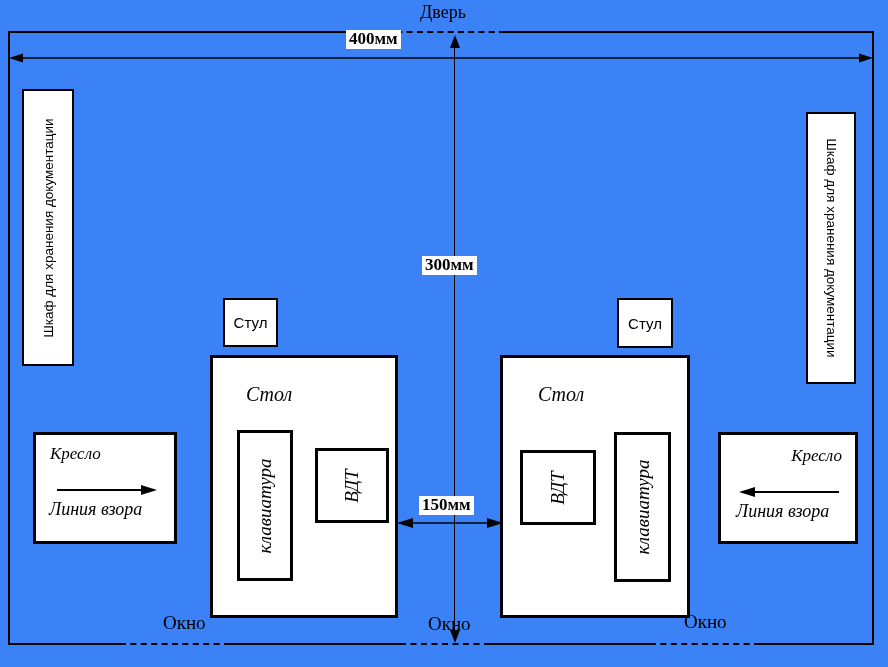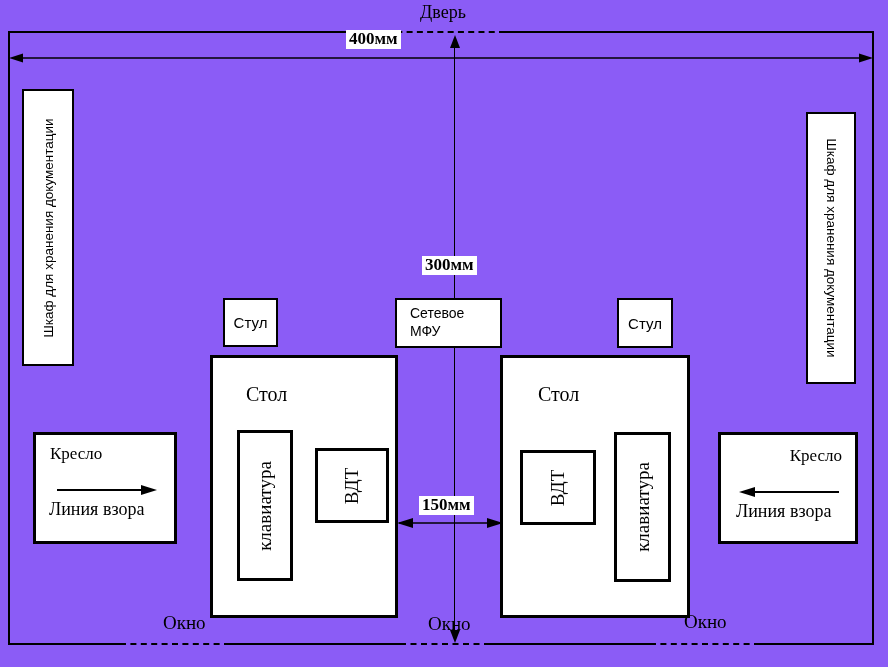--- a/index.html
+++ b/index.html
@@ -1,27 +1,27 @@
 <!DOCTYPE html>
 <html><head>
 <meta charset="utf-8">
 <style>
   html,body{margin:0;padding:0;background:#fff;}
   #stage{
-    position:relative;width:888px;height:667px;background:#8b5cf6;
+    position:relative;width:888px;height:667px;background:#3b82f6;
     font-family:"Liberation Serif", serif;color:#000;overflow:hidden;
   }
   .abs{position:absolute;}
   
   .wall-h{position:absolute;height:0;border-top:2px solid #000;}
   .wall-h.dashed{border-top:2px dashed #000;}
   .wall-v{position:absolute;width:0;border-left:2px solid #000;}
   
   .box{position:absolute;border:2px solid #000;background:#fff;box-sizing:border-box;}
-  .box.thick{border-width:3px;}
+  .box.thick{border-width:3px;font-style:italic;}
   
   .vtext-up,.vtext-down{
     position:absolute;top:50%;left:50%;white-space:nowrap;
   }
   .vtext-up{transform:translate(-50%,-50%) rotate(-90deg);}
   .vtext-down{transform:translate(-50%,-50%) rotate(90deg);}
   .serif{font-family:"Liberation Serif", serif;}
   .sans{font-family:"Liberation Sans", sans-serif;}
   .dim-label{
     position:absolute;background:#fff;font-weight:bold;font-size:17px;
@@ -78,23 +78,20 @@
     <span class="vtext-down sans" style="font-size:13.5px;">Шкаф для хранения документации</span>
   </div>
 
   <div class="box" style="left:223px;top:298px;width:55px;height:49px;display:flex;align-items:center;justify-content:center;">
     <span class="sans" style="font-size:15px;">Стул</span>
   </div>
   <div class="box" style="left:617px;top:298px;width:56px;height:50px;display:flex;align-items:center;justify-content:center;">
     <span class="sans" style="font-size:15px;">Стул</span>
   </div>
 
-  <div class="box" style="left:395px;top:298px;width:107px;height:50px;">
-    <div class="sans" style="font-size:14px;line-height:1.3;padding:4px 6px 0 13px;width:62px;">Сетевое МФУ</div>
-  </div>
 
   <div class="box thick" style="left:210px;top:355px;width:188px;height:263px;">
     <div class="abs serif" style="left:33px;top:25px;font-size:20px;">Стол</div>
     <div class="box thick" style="left:24px;top:72px;width:56px;height:151px;">
       <span class="vtext-up serif" style="font-size:19px;">клавиатура</span>
     </div>
     <div class="box thick" style="left:102px;top:90px;width:74px;height:75px;">
       <span class="vtext-up serif" style="font-size:19px;">ВДТ</span>
     </div>
   </div>

